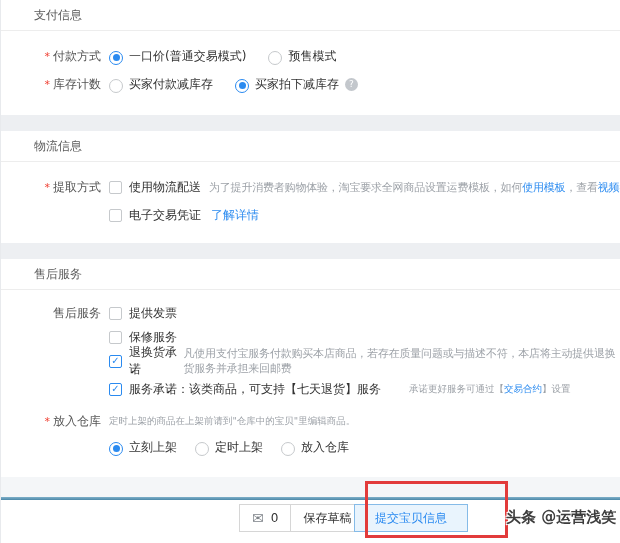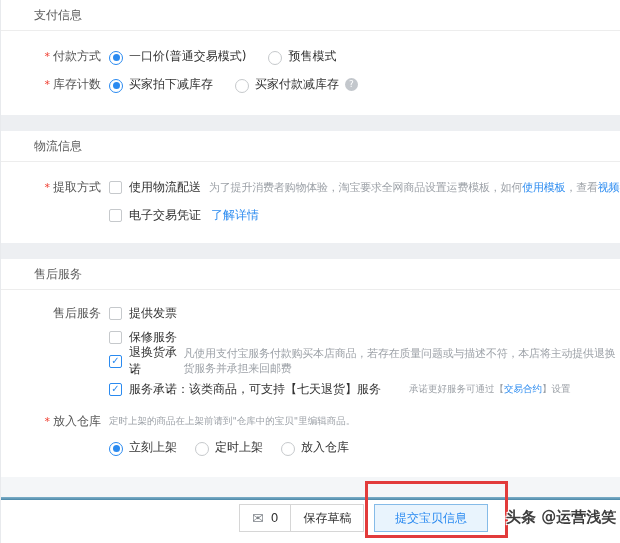--- a/index.html
+++ b/index.html
@@ -66,21 +66,21 @@
     position:absolute; left:238px; top:504px; height:28px; display:flex;
     border:1px solid #d6d6d6; background:#fff;
   }
   .btn-seg {
     display:flex; align-items:center; justify-content:center;
     padding:0 12px; cursor:pointer; color:#333;
   }
   .btn-seg + .btn-seg { border-left:1px solid #d6d6d6; }
   .env { font-size:14px; color:#7d8288; margin-right:7px; line-height:1; }
   .btn-submit {
-    position:absolute; left:373px; top:504px; width:114px; height:28px;
+    position:absolute; left:353px; top:504px; width:114px; height:28px;
     background:#e9f4fd; border:1px solid #85bbe8; color:#2a8af0;
     display:flex; align-items:center; justify-content:center; cursor:pointer;
   }
   .red-box {
     position:absolute; left:364px; top:481px; width:143px; height:57px;
     border:3px solid #e23b3b; z-index:6; pointer-events:none;
   }
   .watermark {
     position:absolute; left:505px; top:508px; font-size:15px; font-weight:bold;
     color:#3d3d3d; white-space:nowrap; z-index:7;
@@ -109,30 +109,30 @@
                 <span class="dot"></span>
               </span>
             <span class="optlabel">预售模式</span>
           </span>
         </div>
       </div>
       <div class="row">
         <div class="label"><span class="req">*</span><span>库存计数</span></div>
         <div class="controls">
           <span class="opt">
+            <span class="radio">
+                <span class="dot"></span>
+              </span>
+            <span class="optlabel">买家付款减库存</span>
+          </span>
+          <span class="opt">
             <span class="radio on">
                 <span class="dot"></span>
               </span>
             <span class="optlabel">买家拍下减库存</span>
-          </span>
-          <span class="opt">
-            <span class="radio">
-                <span class="dot"></span>
-              </span>
-            <span class="optlabel">买家付款减库存</span>
           </span>
           <span class="help">?</span>
         </div>
       </div>
     </div>
   </div>
 
   <div class="sec-gap gap1"></div>
 
   <div class="sec sec-logistics">

